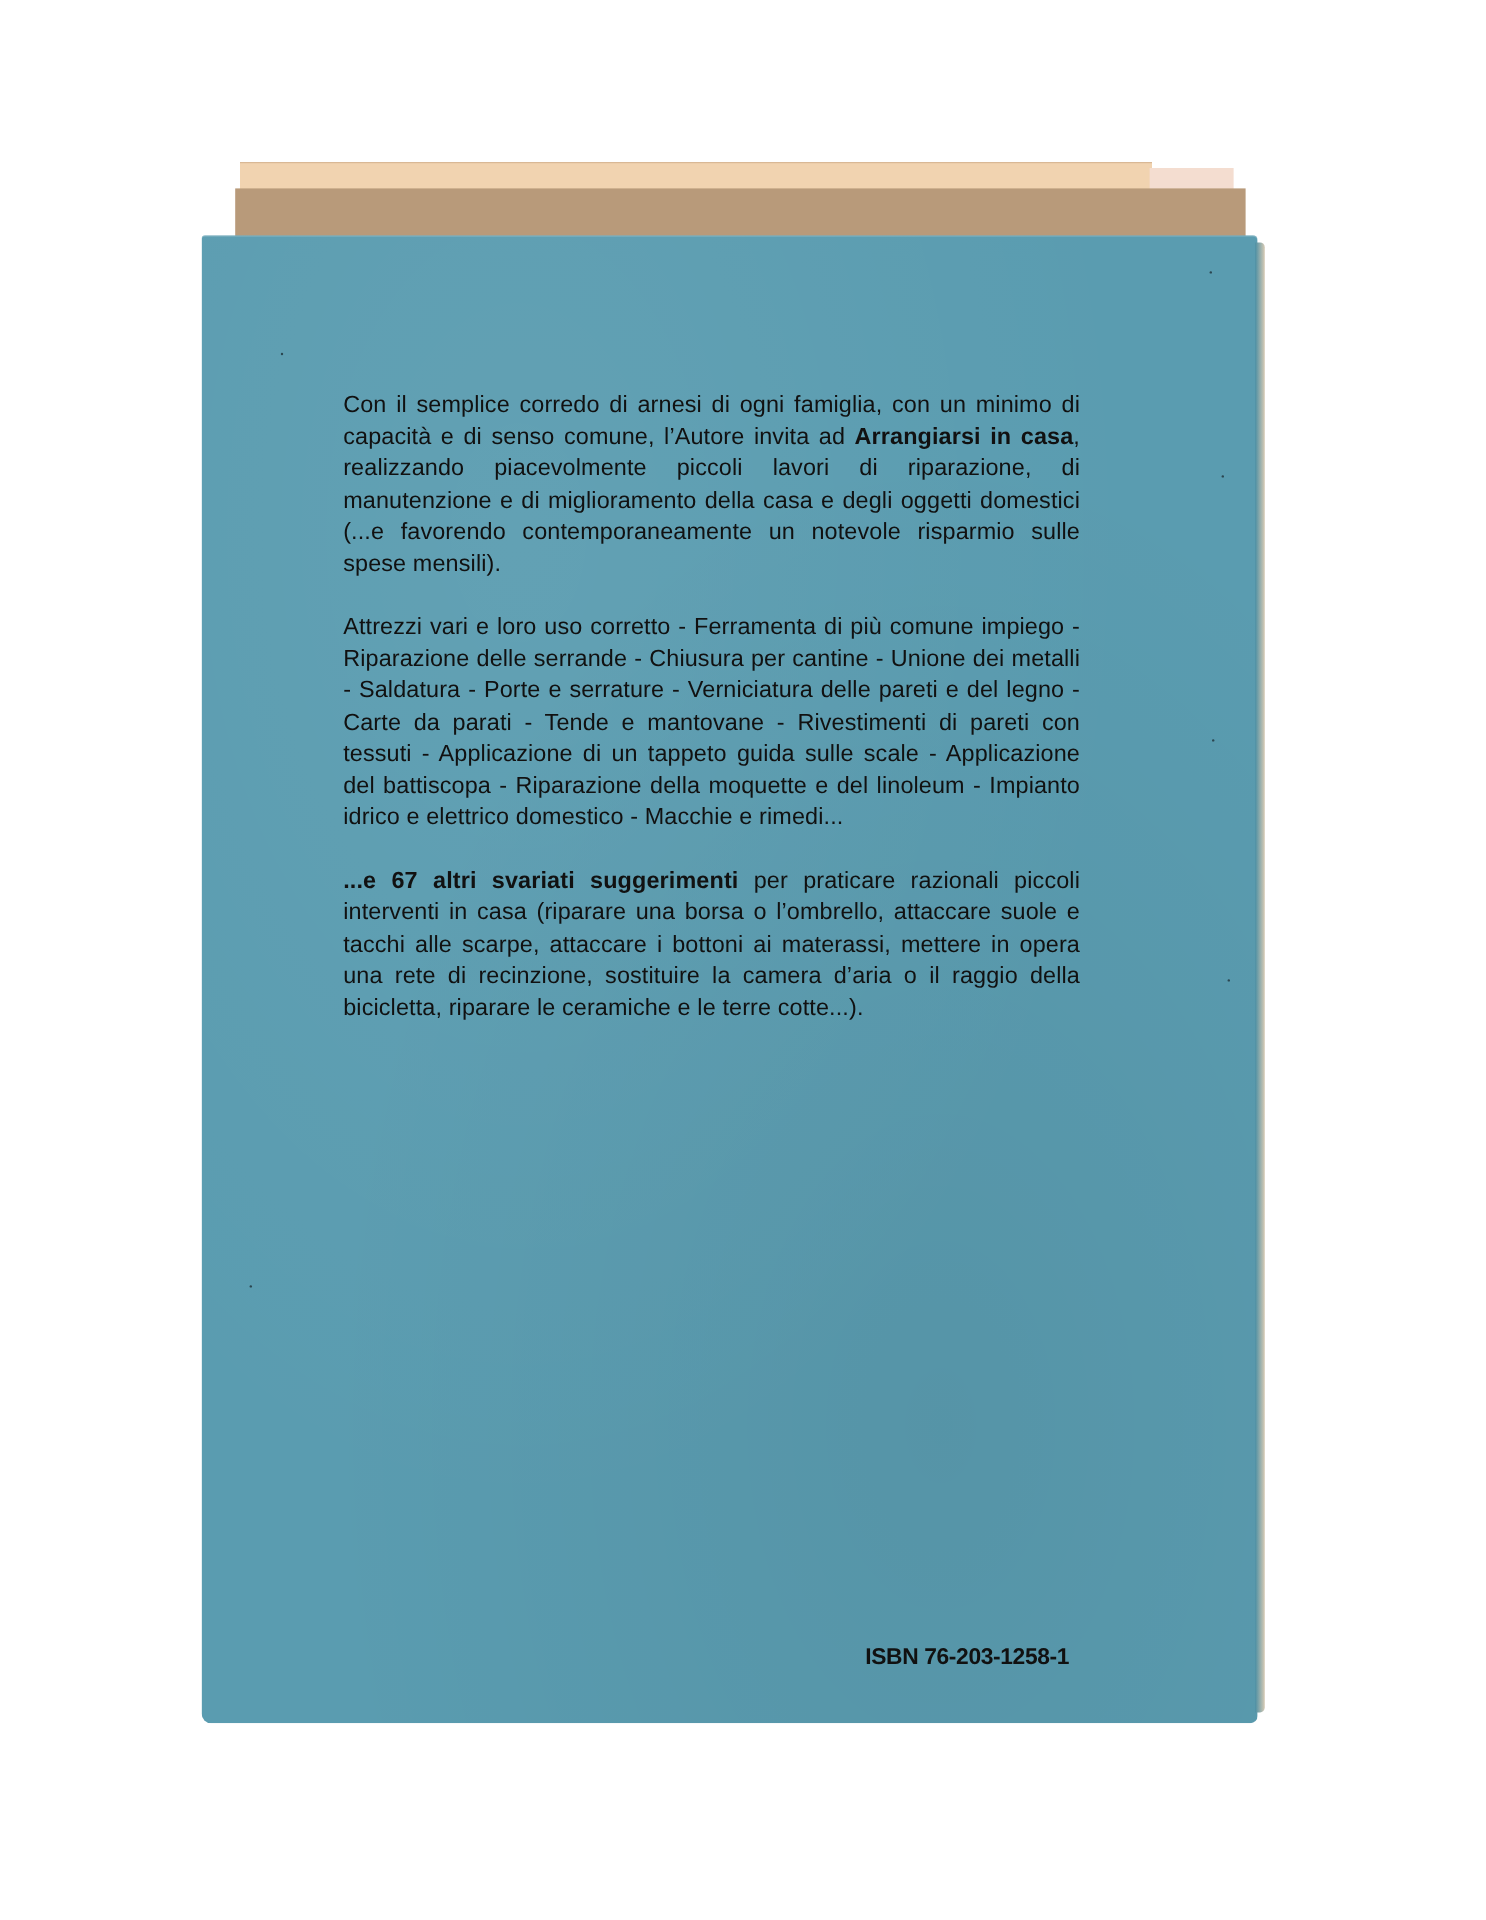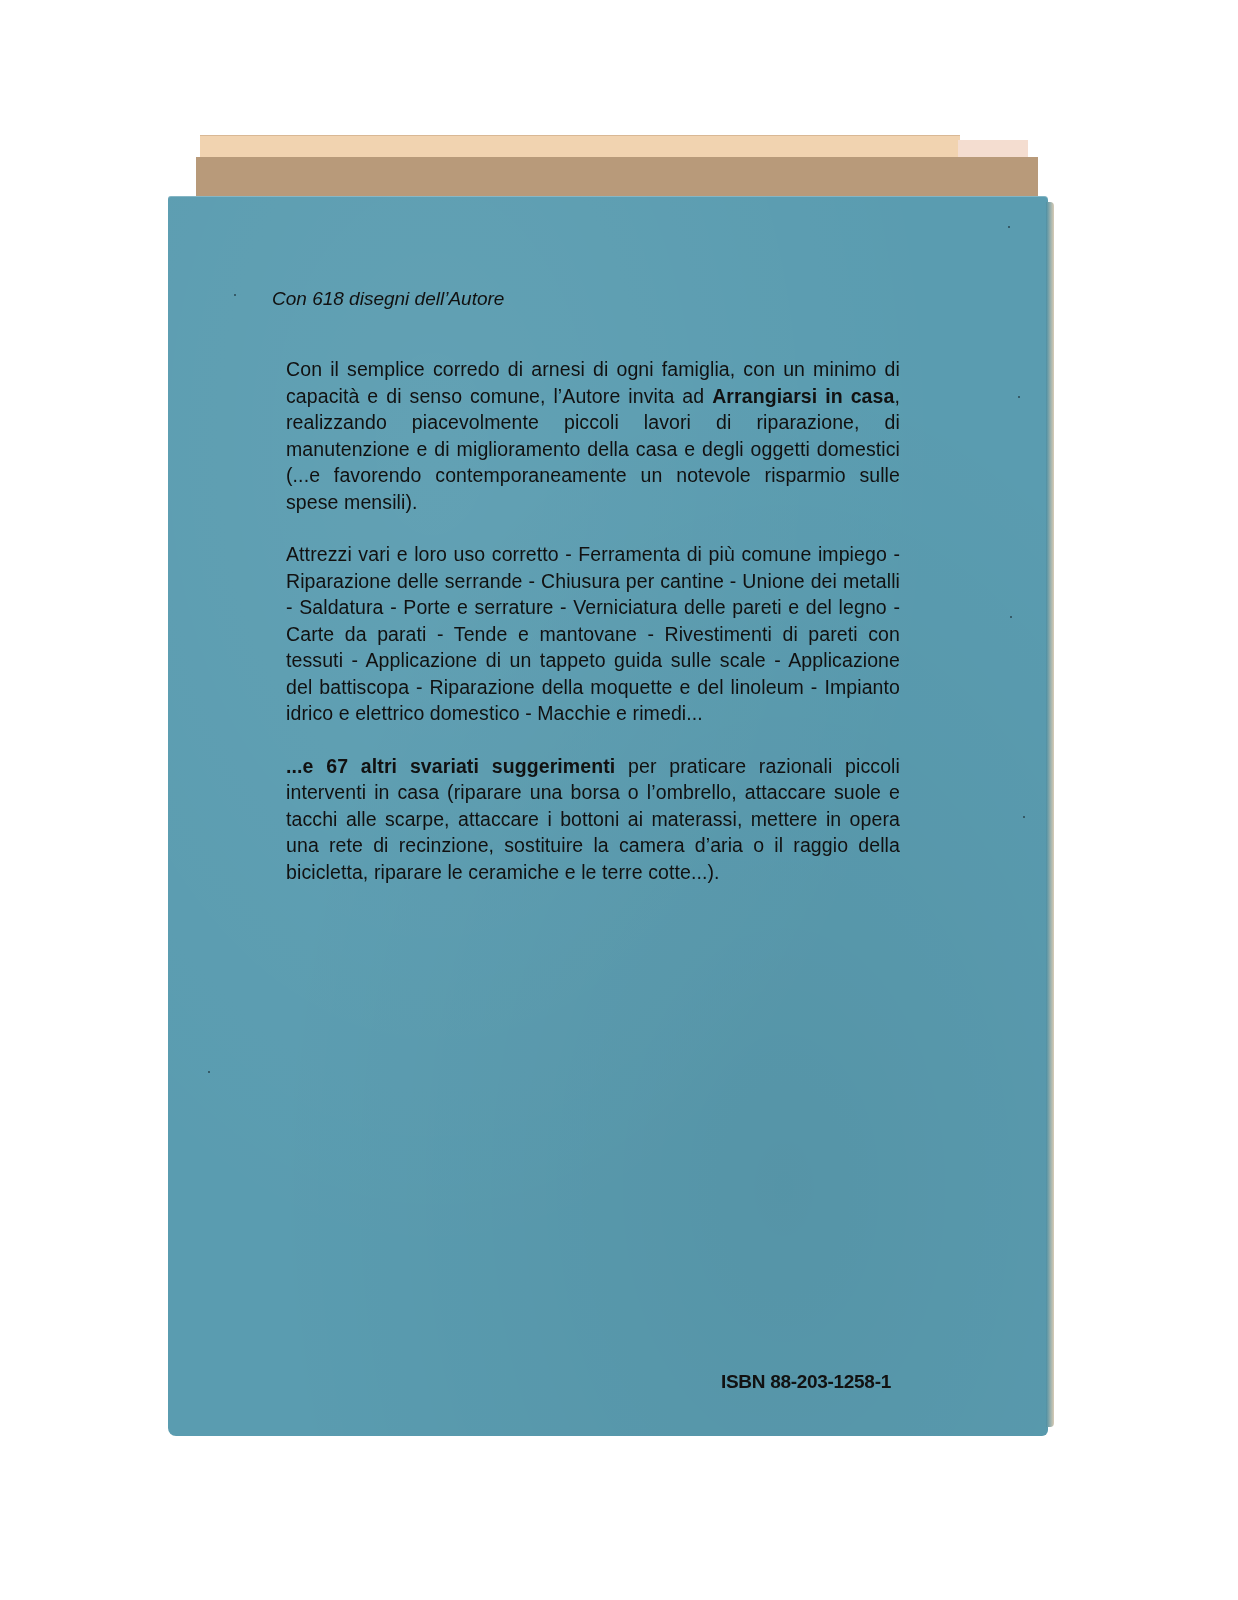--- a/index.html
+++ b/index.html
@@ -64,30 +64,29 @@
 <body>
 
 <div class="page-edge-top"></div>
 <div class="page-edge-top-right"></div>
 <div class="page-block"></div>
 
 <div class="cover">
   <div class="cover-right-edge"></div>
 
   <div class="content">
-    <div class="subtitle">Con 618 disegni dell’Autore</div>
 
     <p class="para p1"><span>Con il semplice corredo di arnesi di ogni famiglia, con un minimo di capacità e di senso comune, l’Autore invita ad </span><span class="bold">Arrangiarsi in casa</span><span>, realizzando piacevolmente piccoli lavori di riparazione, di manutenzione e di miglioramento della casa e degli oggetti domestici (...e favorendo contemporaneamente un notevole risparmio sulle spese mensili).</span></p>
 
     <p class="para p2">Attrezzi vari e loro uso corretto - Ferramenta di più comune impiego - Riparazione delle serrande - Chiusura per cantine - Unione dei metalli - Saldatura - Porte e serrature - Verniciatura delle pareti e del legno - Carte da parati - Tende e mantovane - Rivestimenti di pareti con tessuti - Applicazione di un tappeto guida sulle scale - Applicazione del battiscopa - Riparazione della moquette e del linoleum - Impianto idrico e elettrico domestico - Macchie e rimedi...</p>
 
     <p class="para p3"><span class="bold">...e 67 altri svariati suggerimenti</span><span> per praticare razionali piccoli interventi in casa (riparare una borsa o l’ombrello, attaccare suole e tacchi alle scarpe, attaccare i bottoni ai materassi, mettere in opera una rete di recinzione, sostituire la camera d’aria o il raggio della bicicletta, riparare le ceramiche e le terre cotte...).</span></p>
   </div>
 
-  <div class="isbn">ISBN 88-203-1258-1</div>
+  <div class="isbn">ISBN 76-203-1258-1</div>
 
   <div class="speck" style="left:66px;top:98px"></div>
   <div class="speck" style="left:840px;top:30px"></div>
   <div class="speck" style="left:850px;top:200px"></div>
   <div class="speck" style="left:842px;top:420px"></div>
   <div class="speck" style="left:855px;top:620px"></div>
   <div class="speck" style="left:40px;top:875px"></div>
 </div>
 
 </body></html>

